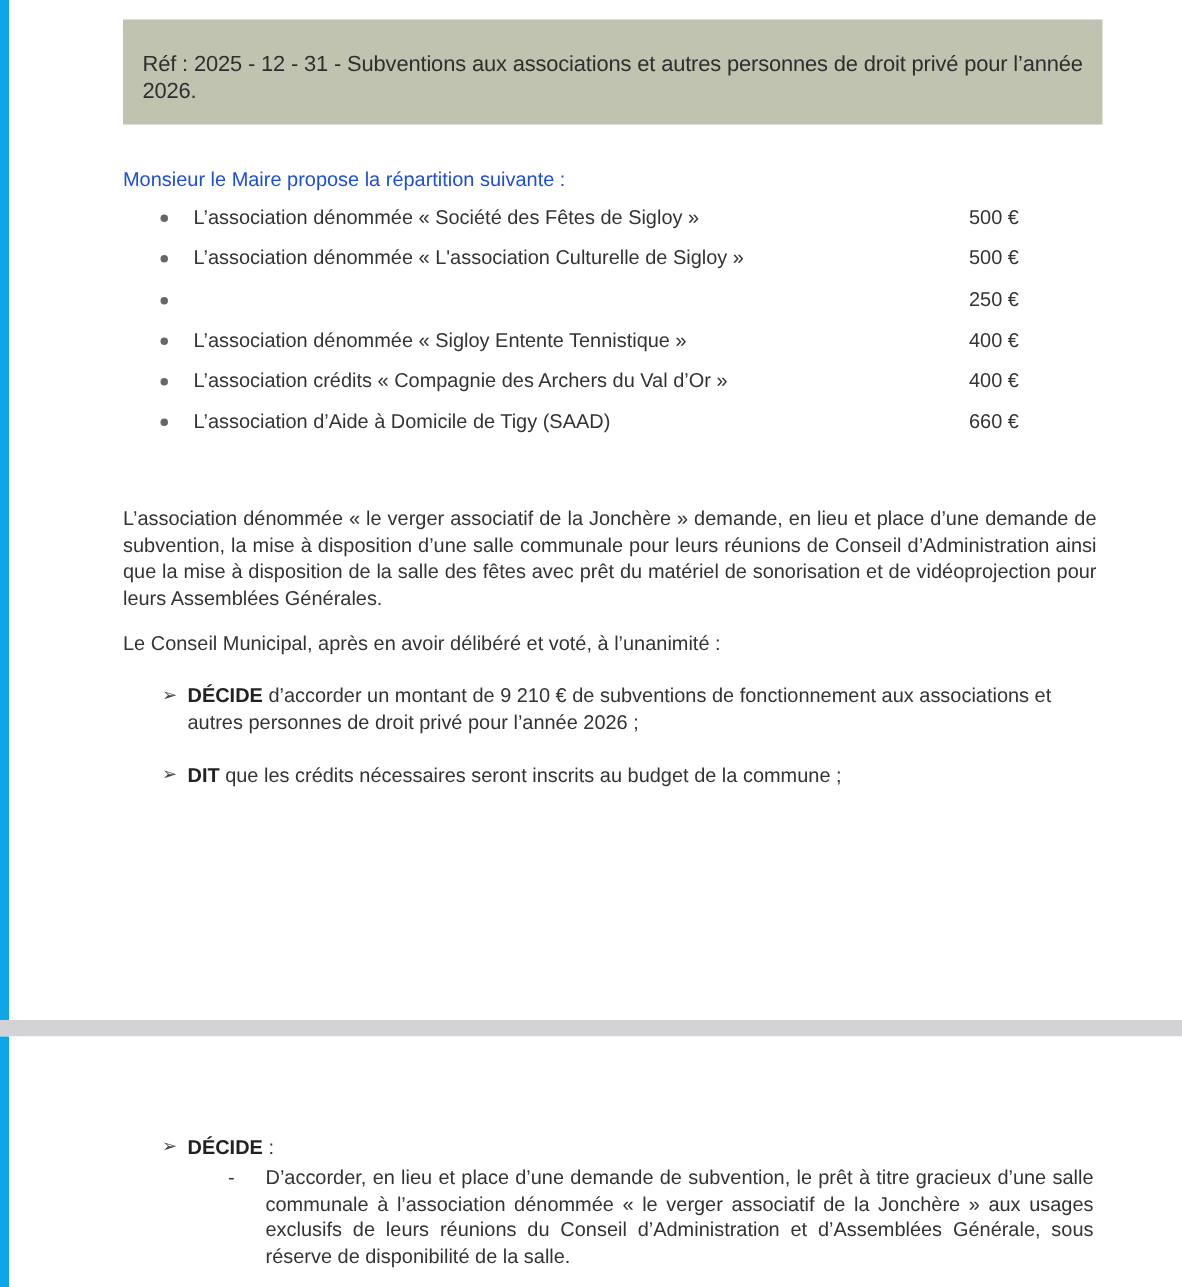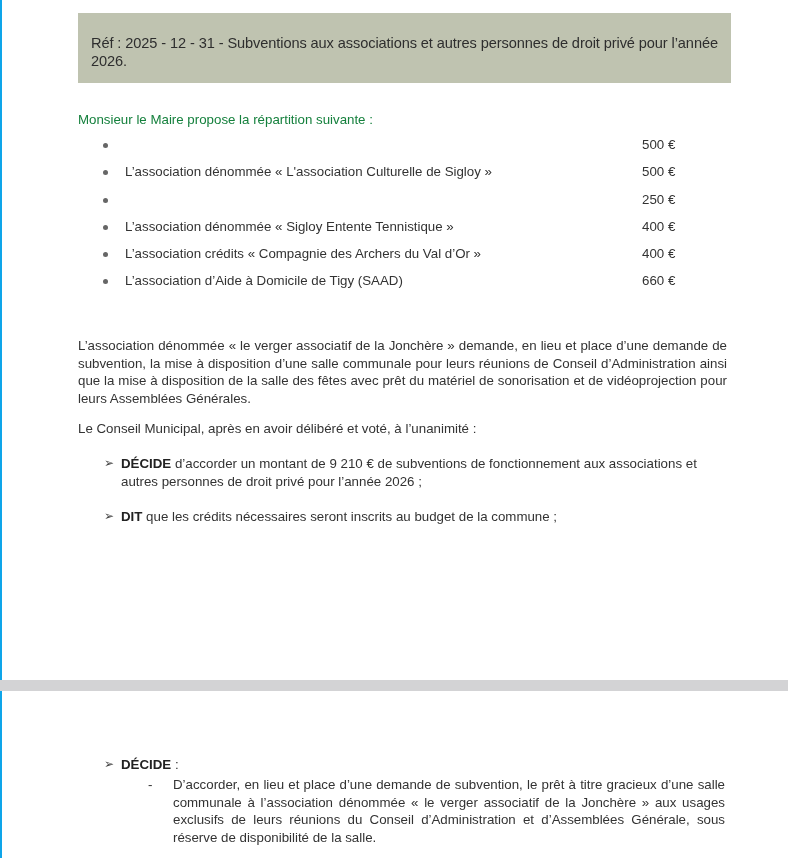--- a/index.html
+++ b/index.html
@@ -5,36 +5,36 @@
     * { margin: 0; padding: 0; box-sizing: border-box; }
     html, body {
       width: 788px; height: 858px; overflow: hidden;
       background: #ffffff;
       font-family: "Liberation Sans", sans-serif;
       color: #2b2b2b;
     }
     .viewer { position: relative; width: 788px; height: 858px; background: #ffffff; }
     .page {
       position: absolute; left: 0; width: 788px; background: #ffffff;
-      border-left: 2px solid #0ea5e9;
+      border-left: 6px solid #0ea5e9;
     }
     .page-1 { top: 0; height: 680px; }
     .page-gap { position: absolute; left: 0; top: 680px; width: 788px; height: 11px; background: #d3d3d5; }
     .page-2 { top: 691px; height: 167px; }
 
     .ref-box {
       position: absolute; left: 76px; top: 13px; width: 653px; height: 70px;
       background: #bfc3b0;
       padding: 21px 0 0 13px;
       font-size: 14.6px; line-height: 18px; color: #2e2e2e;
       letter-spacing: -0.1px;
     }
     .intro {
       position: absolute; left: 76px; top: 112px;
-      font-size: 13.3px; color: #15803d;
+      font-size: 13.3px; color: #1d4ed8;
     }
     .alloc-list { position: absolute; left: 0; top: 137px; width: 788px; list-style: none; }
     .alloc-item {
       position: relative; height: 27.3px;
       font-size: 13.3px; color: #333;
     }
     .alloc-item .bullet {
       position: absolute; left: 101px; top: 6px;
       width: 5px; height: 5px; border-radius: 50%; background: #666;
     }
@@ -79,20 +79,21 @@
   <div class="page page-1">
     <div class="ref-box">
       <span>Réf : 2025 - 12 - 31 - Subventions aux associations et autres personnes de droit privé pour l’année 2026.</span>
     </div>
 
     <div class="intro">Monsieur le Maire propose la répartition suivante :</div>
 
     <ul class="alloc-list">
       <li class="alloc-item">
         <span class="bullet"></span>
+        <span class="name">L’association dénommée « Société des Fêtes de Sigloy »</span>
         <span class="amount">500 €</span>
       </li>
       <li class="alloc-item">
         <span class="bullet"></span>
         <span class="name">L’association dénommée « L'association Culturelle de Sigloy »</span>
         <span class="amount">500 €</span>
       </li>
       <li class="alloc-item">
         <span class="bullet"></span>
         <span class="amount">250 €</span>

